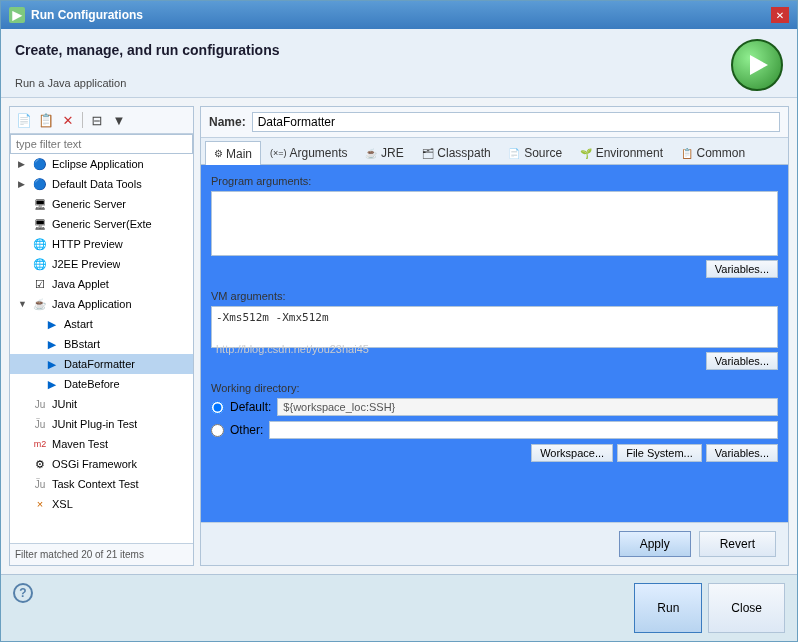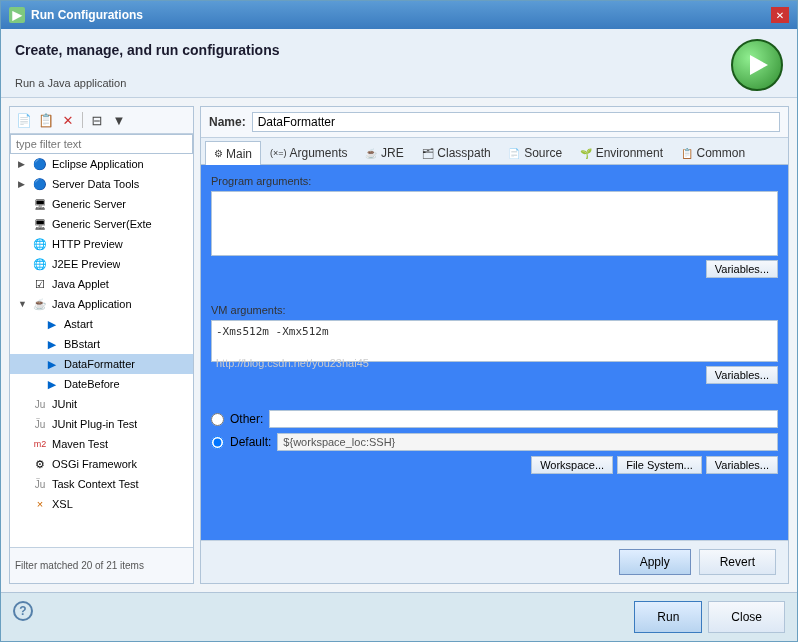--- a/index.html
+++ b/index.html
@@ -26,33 +26,33 @@
     .filter-input { width: 100%; padding: 3px 5px; border: 1px solid #b0c4d8; font-size: 11px; color: #888; outline: none; }
 
     .tree-area { flex: 1; overflow-y: auto; overflow-x: hidden; }
     .tree-item { padding: 2px 4px 2px 8px; cursor: pointer; display: flex; align-items: center; gap: 4px; white-space: nowrap; overflow: hidden; }
     .tree-item.selected { background: #b8d4f0; }
     .tree-item.indent1 { padding-left: 20px; }
     .tree-expand { width: 10px; font-size: 9px; color: #555; flex-shrink: 0; }
     .tree-icon { width: 16px; height: 16px; flex-shrink: 0; display: flex; align-items: center; justify-content: center; font-size: 11px; }
     .tree-label { font-size: 11px; overflow: hidden; text-overflow: ellipsis; }
 
-    .sidebar-footer { padding: 12px 5px; border-top: 1px solid #c0d0e0; font-size: 10px; color: #555; background: #f5f8fc; }
+    .sidebar-footer { padding: 5px 5px; border-top: 1px solid #c0d0e0; font-size: 10px; color: #555; background: #f5f8fc; }
 
     .right-panel { flex: 1; display: flex; flex-direction: column; border: 1px solid #b0c4d8; background: #3b82f6; }
     .name-row { display: flex; align-items: center; padding: 5px 8px; border-bottom: 1px solid #c0d0e0; gap: 6px; background: #f5f8fc; }
     .name-label { font-size: 12px; font-weight: bold; color: #333; }
     .name-value { flex: 1; padding: 2px 5px; border: 1px solid #b0c4d8; font-size: 12px; background: white; }
 
     .tabs { display: flex; border-bottom: 1px solid #b0c4d8; background: #e8f0f8; padding: 0 4px; flex-shrink: 0; }
     .tab { padding: 4px 8px; border: 1px solid transparent; border-bottom: none; cursor: pointer; font-size: 11px; color: #333; display: flex; align-items: center; gap: 3px; margin-top: 3px; }
     .tab.active { background: white; border-color: #b0c4d8; border-bottom-color: white; margin-bottom: -1px; z-index: 1; }
     .tab-icon { font-size: 10px; }
 
-    .tab-content { flex: 1; overflow-y: auto; padding: 10px; display: flex; flex-direction: column; gap: 26px; }
+    .tab-content { flex: 1; overflow-y: auto; padding: 10px; display: flex; flex-direction: column; gap: 12px; }
 
     .field-group { display: flex; flex-direction: column; gap: 4px; }
     .field-label { font-size: 11px; color: #333; font-weight: 500; }
     .text-area-wrap { position: relative; border: 1px solid #b0c4d8; background: white; }
     .text-area { width: 100%; min-height: 60px; border: none; resize: none; font-size: 11px; padding: 4px; outline: none; font-family: monospace; }
     .field-row { display: flex; justify-content: flex-end; }
 
     .variables-btn { padding: 2px 8px; border: 1px solid #b0c4d8; background: linear-gradient(to bottom, #f5f8fc, #e0eaf5); cursor: pointer; font-size: 11px; }
 
     .vm-input-area { border: 1px solid #b0c4d8; background: white; position: relative; }
@@ -63,21 +63,21 @@
     .radio-row { display: flex; align-items: center; gap: 6px; }
     .radio-row input[type=radio] { margin: 0; }
     .dir-input { flex: 1; padding: 2px 5px; border: 1px solid #b0c4d8; font-size: 11px; background: #f5f5f5; color: #555; }
     .dir-buttons { display: flex; gap: 4px; justify-content: flex-end; }
 
     .bottom-bar { padding: 8px 12px; border-top: 1px solid #c0d0e0; display: flex; justify-content: flex-end; gap: 8px; background: #e8f0f8; flex-shrink: 0; }
     .action-btn { padding: 5px 20px; border: 1px solid #b0c4d8; background: linear-gradient(to bottom, #f5f8fc, #dde8f5); cursor: pointer; font-size: 12px; }
     .action-btn.primary { background: linear-gradient(to bottom, #e0eeff, #b8d4f0); border-color: #7090c0; }
 
     .bottom-buttons { padding: 8px 12px; display: flex; justify-content: flex-end; gap: 6px; background: #d8e8f0; border-top: 1px solid #b0c4d8; flex-shrink: 0; }
-    .run-close-btn { padding: 8px 22px; border: 1px solid #b0c4d8; background: linear-gradient(to bottom, #f5f8fc, #dde8f5); cursor: pointer; font-size: 12px; }
+    .run-close-btn { padding: 17px 22px; border: 1px solid #b0c4d8; background: linear-gradient(to bottom, #f5f8fc, #dde8f5); cursor: pointer; font-size: 12px; }
     .run-close-btn.run { border-color: #3a7bbf; background: linear-gradient(to bottom, #e0eeff, #b8d4f0); }
     .help-icon { width: 20px; height: 20px; border-radius: 50%; border: 2px solid #5580aa; color: #5580aa; display: flex; align-items: center; justify-content: center; font-size: 12px; font-weight: bold; cursor: pointer; }
   </style>
 </head>
 <body>
 
 <div class="window">
 
   <div class="title-bar">
     <div class="icon">▶</div>
@@ -110,21 +110,21 @@
 
       <div class="tree-area">
         <div class="tree-item">
           <span class="tree-expand">▶</span>
           <span class="tree-icon">🔵</span>
           <span class="tree-label">Eclipse Application</span>
         </div>
         <div class="tree-item">
           <span class="tree-expand">▶</span>
           <span class="tree-icon">🔵</span>
-          <span class="tree-label">Server Data Tools</span>
+          <span class="tree-label">Default Data Tools</span>
         </div>
         <div class="tree-item">
           <span class="tree-expand"> </span>
           <span class="tree-icon" style="font-size:10px;">🖥</span>
           <span class="tree-label">Generic Server</span>
         </div>
         <div class="tree-item">
           <span class="tree-expand"> </span>
           <span class="tree-icon" style="font-size:10px;">🖥</span>
           <span class="tree-label">Generic Server(Exte</span>
@@ -258,30 +258,31 @@
           <div class="vm-input-area">
             <div class="vm-text">-Xms512m -Xmx512m</div>
             <div class="vm-watermark">http://blog.csdn.net/you23hai45</div>
           </div>
           <div class="field-row">
             <button class="variables-btn">Variables...</button>
           </div>
         </div>
 
         <div class="field-group">
+          <span class="field-label">Working directory:</span>
           <div class="working-dir">
+            <div class="radio-row">
+              <input type="radio" name="workdir" checked="" style="">
+              <span>Default:</span>
+              <input class="dir-input" type="text" readonly="" value="${workspace_loc:SSH}" style="">
+            </div>
             <div class="radio-row">
               <input type="radio" name="workdir" style="">
               <span>Other:</span>
               <input class="dir-input" type="text" style="background: white;" value="">
-            </div>
-            <div class="radio-row">
-              <input type="radio" name="workdir" checked="" style="">
-              <span>Default:</span>
-              <input class="dir-input" type="text" readonly="" value="${workspace_loc:SSH}" style="">
             </div>
             <div class="dir-buttons">
               <button class="variables-btn">Workspace...</button>
               <button class="variables-btn">File System...</button>
               <button class="variables-btn">Variables...</button>
             </div>
           </div>
         </div>
       </div>
 

